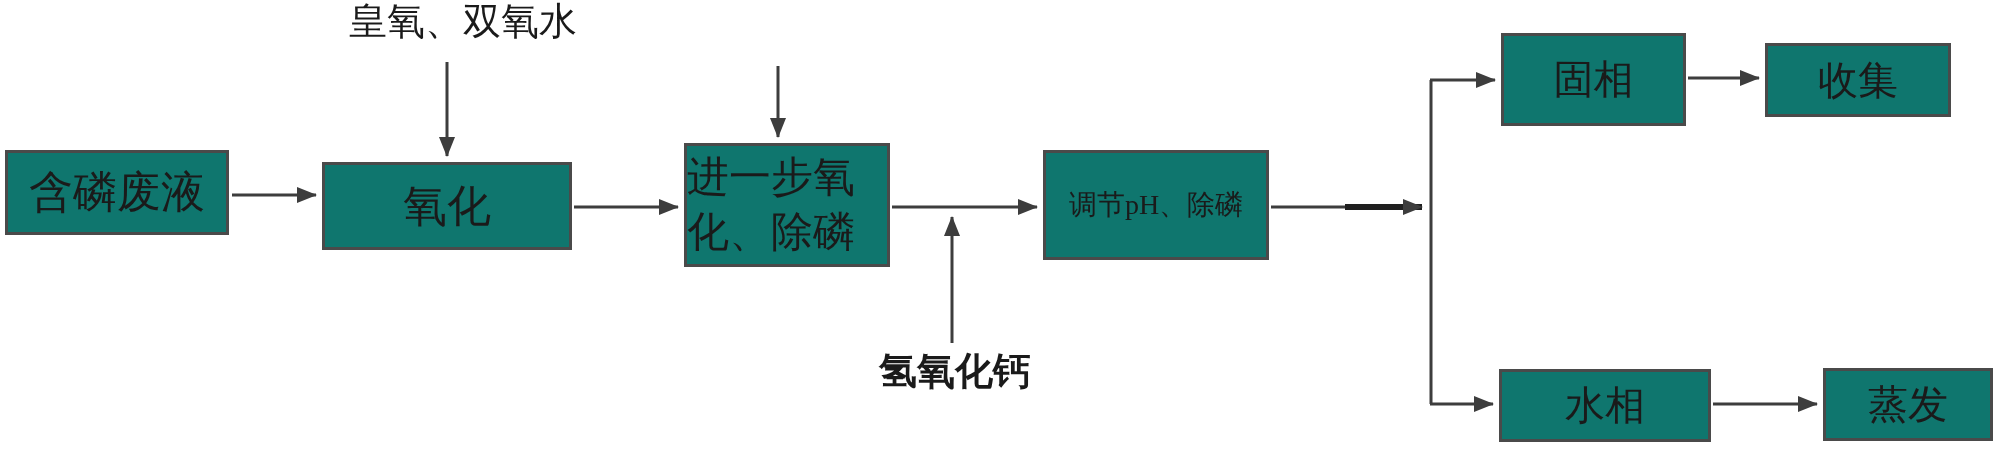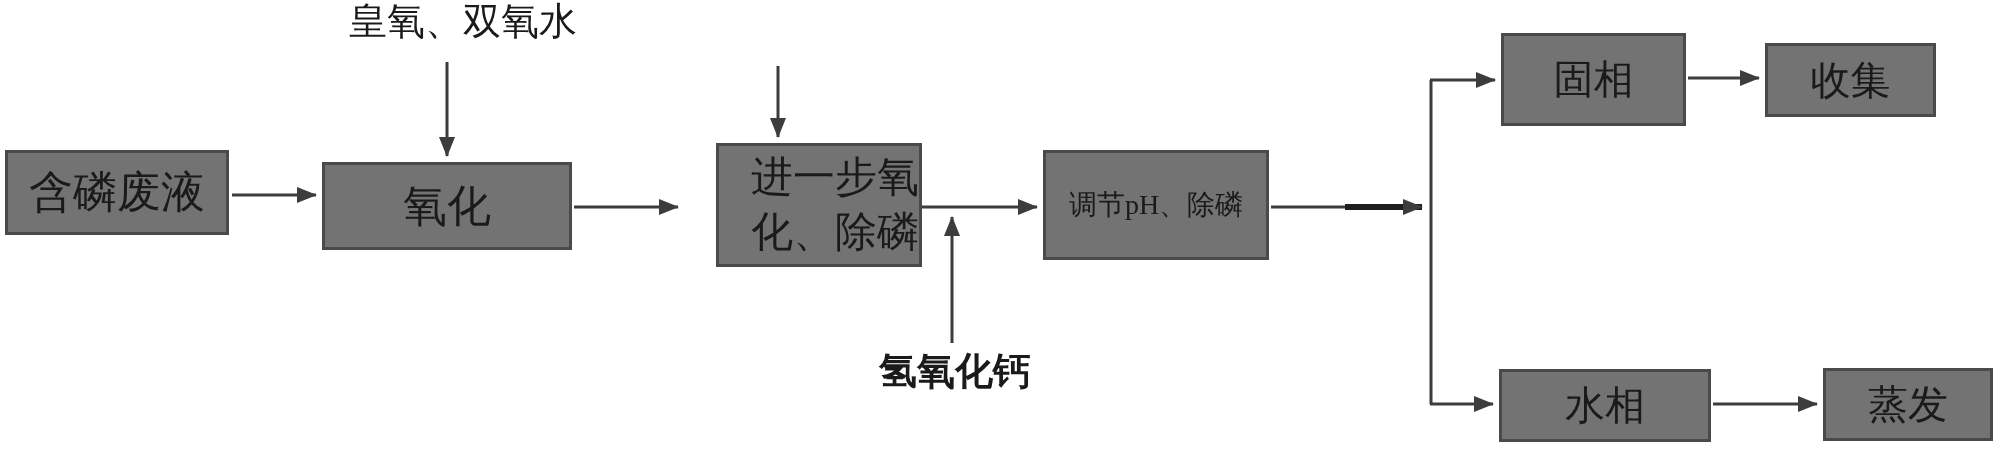--- a/index.html
+++ b/index.html
@@ -19,33 +19,33 @@
     position: absolute;
     left: 0;
     top: 0;
     width: 1999px;
     height: 449px;
   }
   .box {
     position: absolute;
     box-sizing: border-box;
     border: 3px solid #4a4a4a;
-    background: #737373;
+    background: #0f766e;
     color: #1a1a1a;
     display: flex;
     align-items: center;
     justify-content: center;
-    text-align: right;
+    text-align: left;
   }
   #box-waste      { left: 5px;    top: 150px; width: 224px; height: 85px;  font-size: 44px; }
   #box-oxidation  { left: 322px;  top: 162px; width: 250px; height: 88px;  font-size: 44px; }
-  #box-further    { left: 716px;  top: 143px; width: 206px; height: 124px; font-size: 42px; line-height: 1.3; }
+  #box-further    { left: 684px;  top: 143px; width: 206px; height: 124px; font-size: 42px; line-height: 1.3; }
   #box-adjust     { left: 1043px; top: 150px; width: 226px; height: 110px; font-size: 28px; white-space: nowrap; }
   #box-solid      { left: 1501px; top: 33px;  width: 185px; height: 93px;  font-size: 40px; }
-  #box-collect    { left: 1765px; top: 43px;  width: 171px; height: 74px;  font-size: 40px; }
+  #box-collect    { left: 1765px; top: 43px;  width: 186px; height: 74px;  font-size: 40px; }
   #box-water      { left: 1499px; top: 369px; width: 212px; height: 73px;  font-size: 40px; }
   #box-evaporate  { left: 1823px; top: 368px; width: 170px; height: 73px;  font-size: 40px; }
   .float-label {
     position: absolute;
     transform: translateX(-50%);
     font-size: 38px;
     color: #1a1a1a;
     white-space: nowrap;
   }
   #label-ozone   { left: 463px; top: -4px; }

